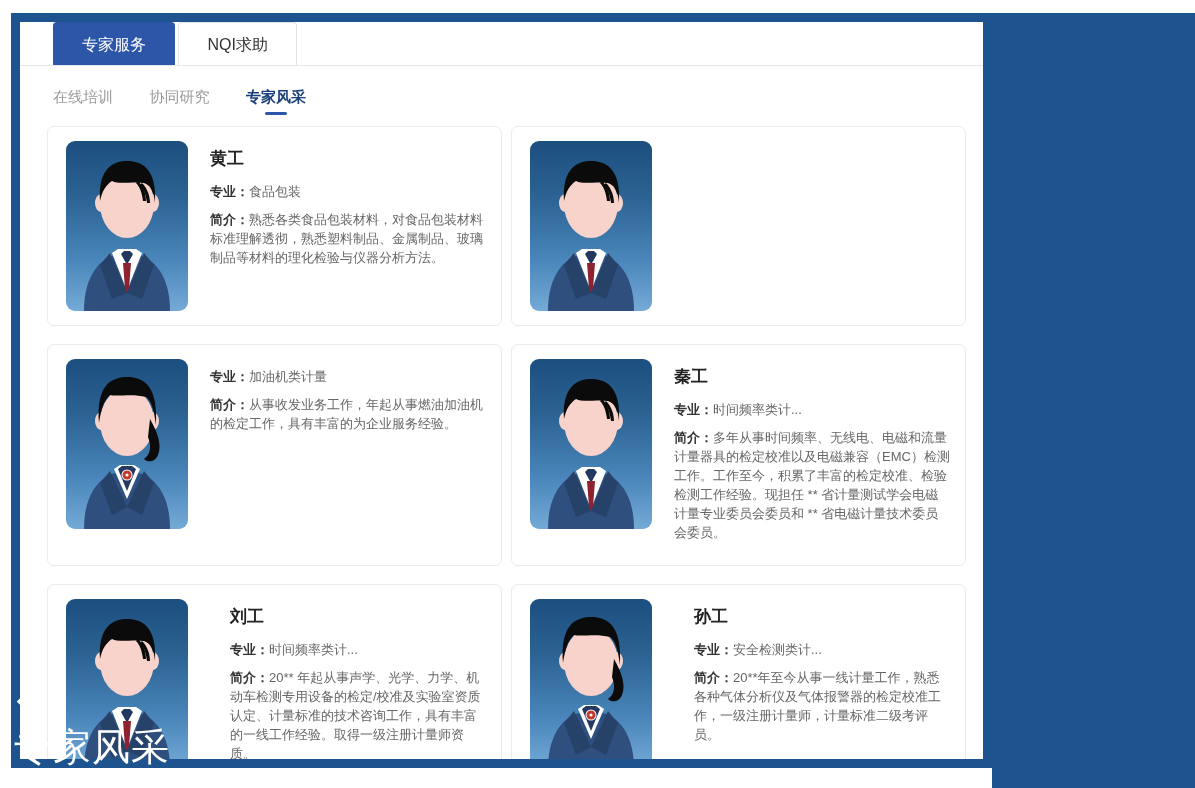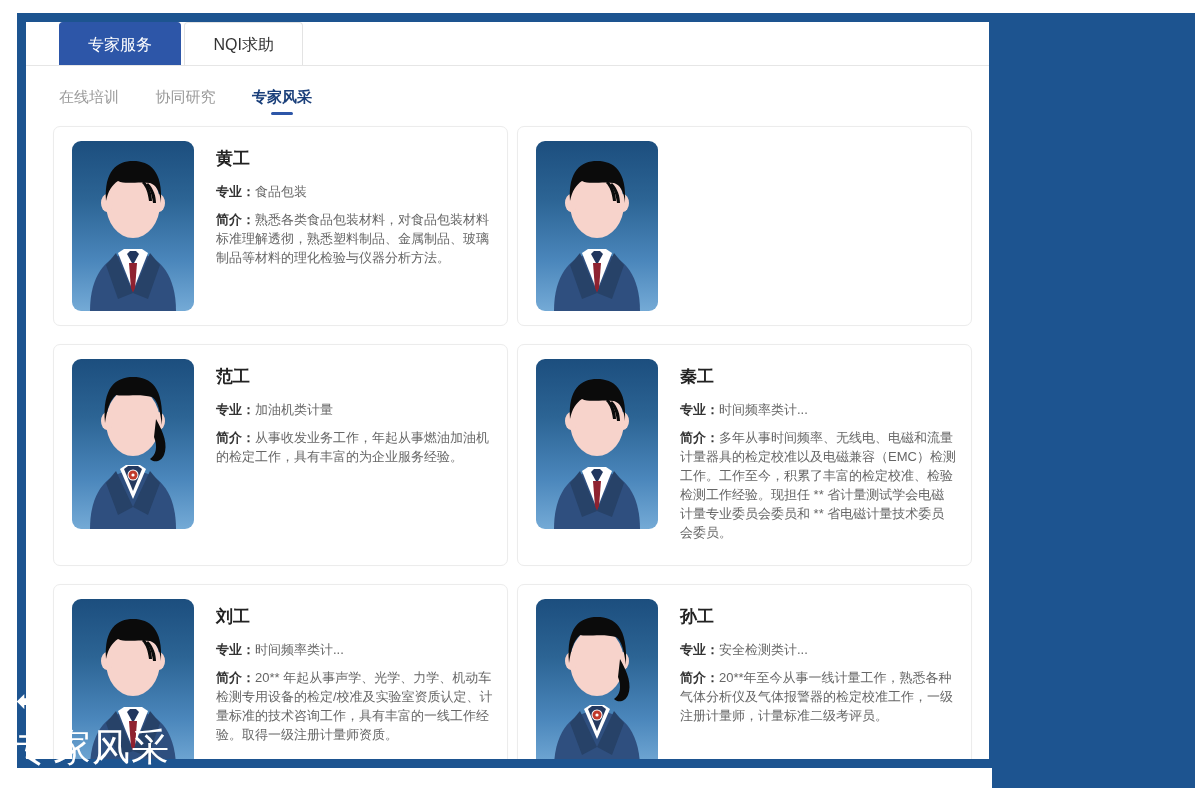--- a/index.html
+++ b/index.html
@@ -35,21 +35,21 @@
     font-size:38px;
     letter-spacing:1px;
     line-height:46px;
     white-space:nowrap;
     z-index:6;
   }
 
   
   #frame{
     position:absolute;
-    left:17px;top:13px;
+    left:11px;top:13px;
     width:981px;height:755px;
     border:9px solid #1d5490;
     box-sizing:border-box;
     background:#fef9c3;
     overflow:hidden;
   }
   #frame-inner{
     position:absolute;
     left:0;top:0;
     width:963px;height:737px;
@@ -127,21 +127,21 @@
     margin:0 9px 18px 0;
     border:1px solid #ececec;
     border-radius:7px;
     background:#ffffff;
     box-sizing:border-box;
     display:flex;
     padding:14px 14px 14px 18px;
     box-shadow:0 0 2px rgba(0,0,0,0.015);
   }
   .card.r2{min-height:200px;}
-  .card.r3{min-height:190px;}
+  .card.r3{min-height:190px;gap:20px;}
 
   
   .avatar{
     width:122px;height:170px;
     border-radius:9px;
     flex:0 0 122px;
     position:relative;
     overflow:hidden;
     background:linear-gradient(180deg,#1c4e7e 0%,#2c6494 34%,#4a86bb 70%,#74aad6 100%);
   }
@@ -262,21 +262,20 @@
               <path d="M84 60 C92 74 96 86 92 96 C89 103 82 104 78 100 C84 96 86 88 82 78 Z" fill="#0b0b0b"></path>
               <g>
                 <circle cx="61" cy="116" r="5.5" fill="#ffffff"></circle>
                 <circle cx="61" cy="116" r="4.5" fill="#c0392b"></circle>
                 <circle cx="61" cy="116" r="1.6" fill="#ffffff"></circle>
               </g>
             </g>
           </svg>
         </div>
         <div class="cardbody">
-          <div class="ename">范工</div>
           <div class="erow">
             <span class="lbl">专业：</span><span>加油机类计量</span>
           </div>
           <div class="erow">
             <span class="lbl">简介：</span><span>从事收发业务工作，年起从事燃油加油机的检定工作，具有丰富的为企业服务经验。</span>
           </div>
         </div>
       </div>
 
       <div class="card r2">

